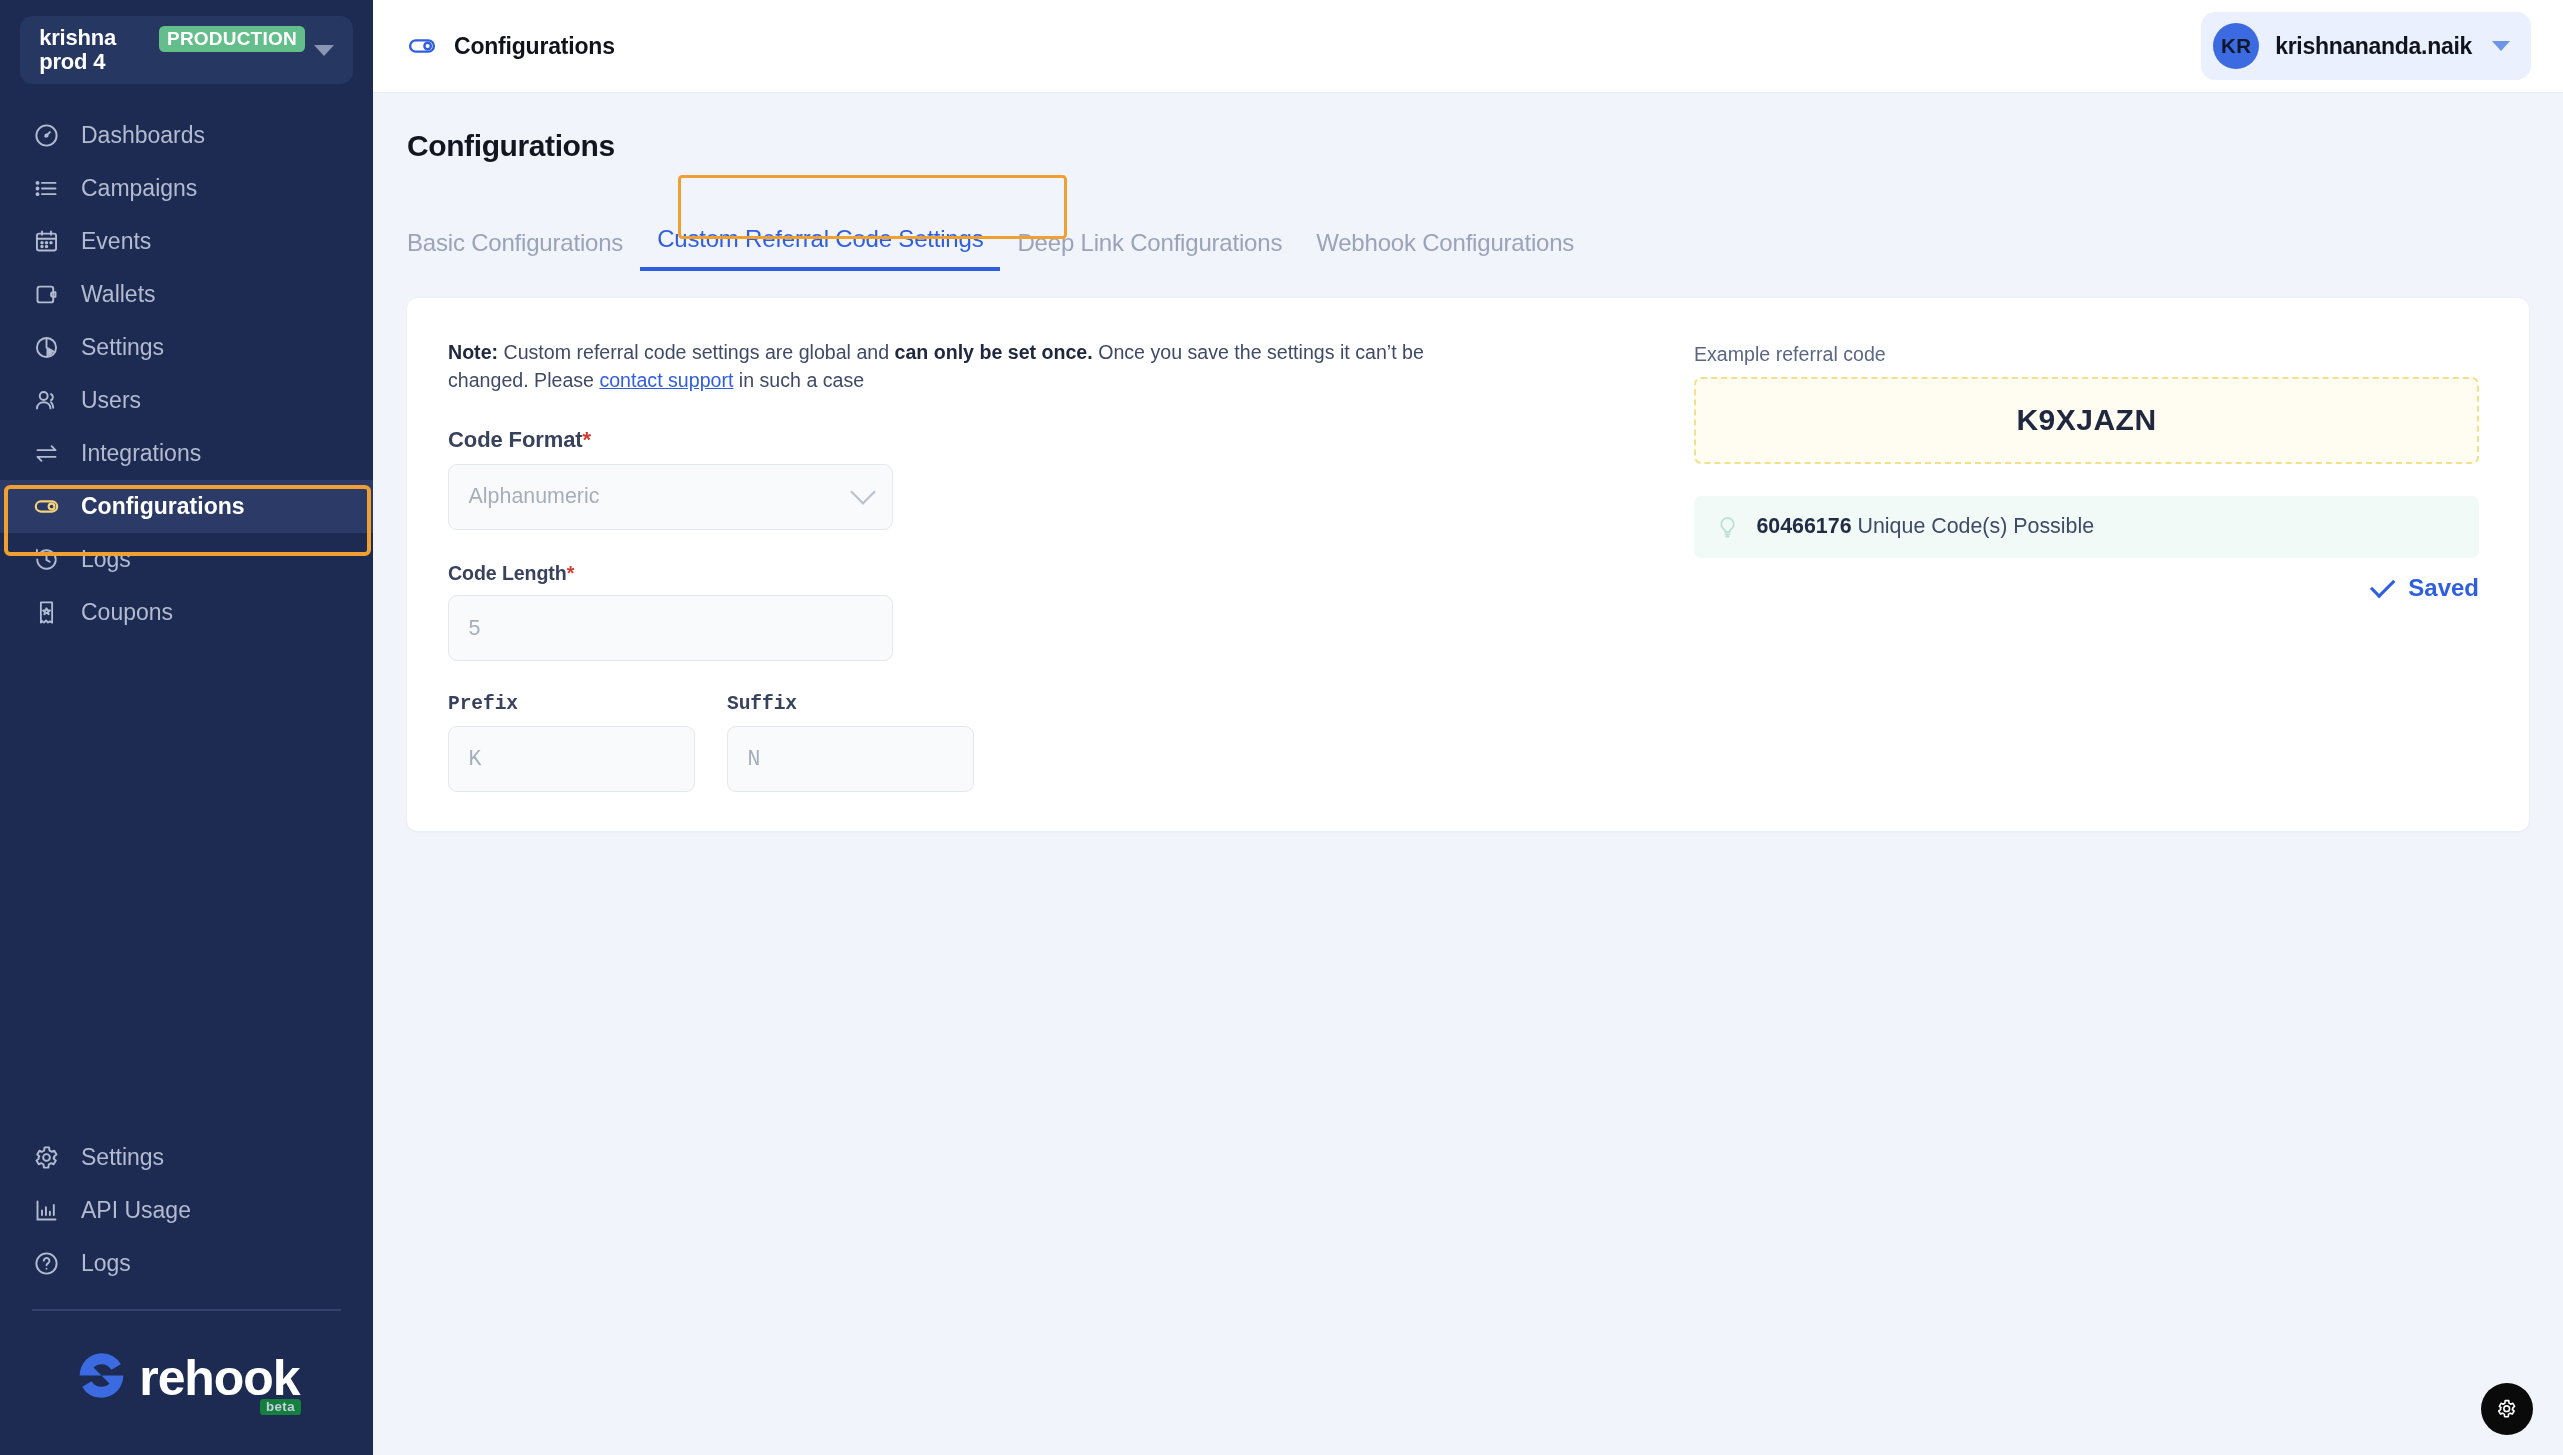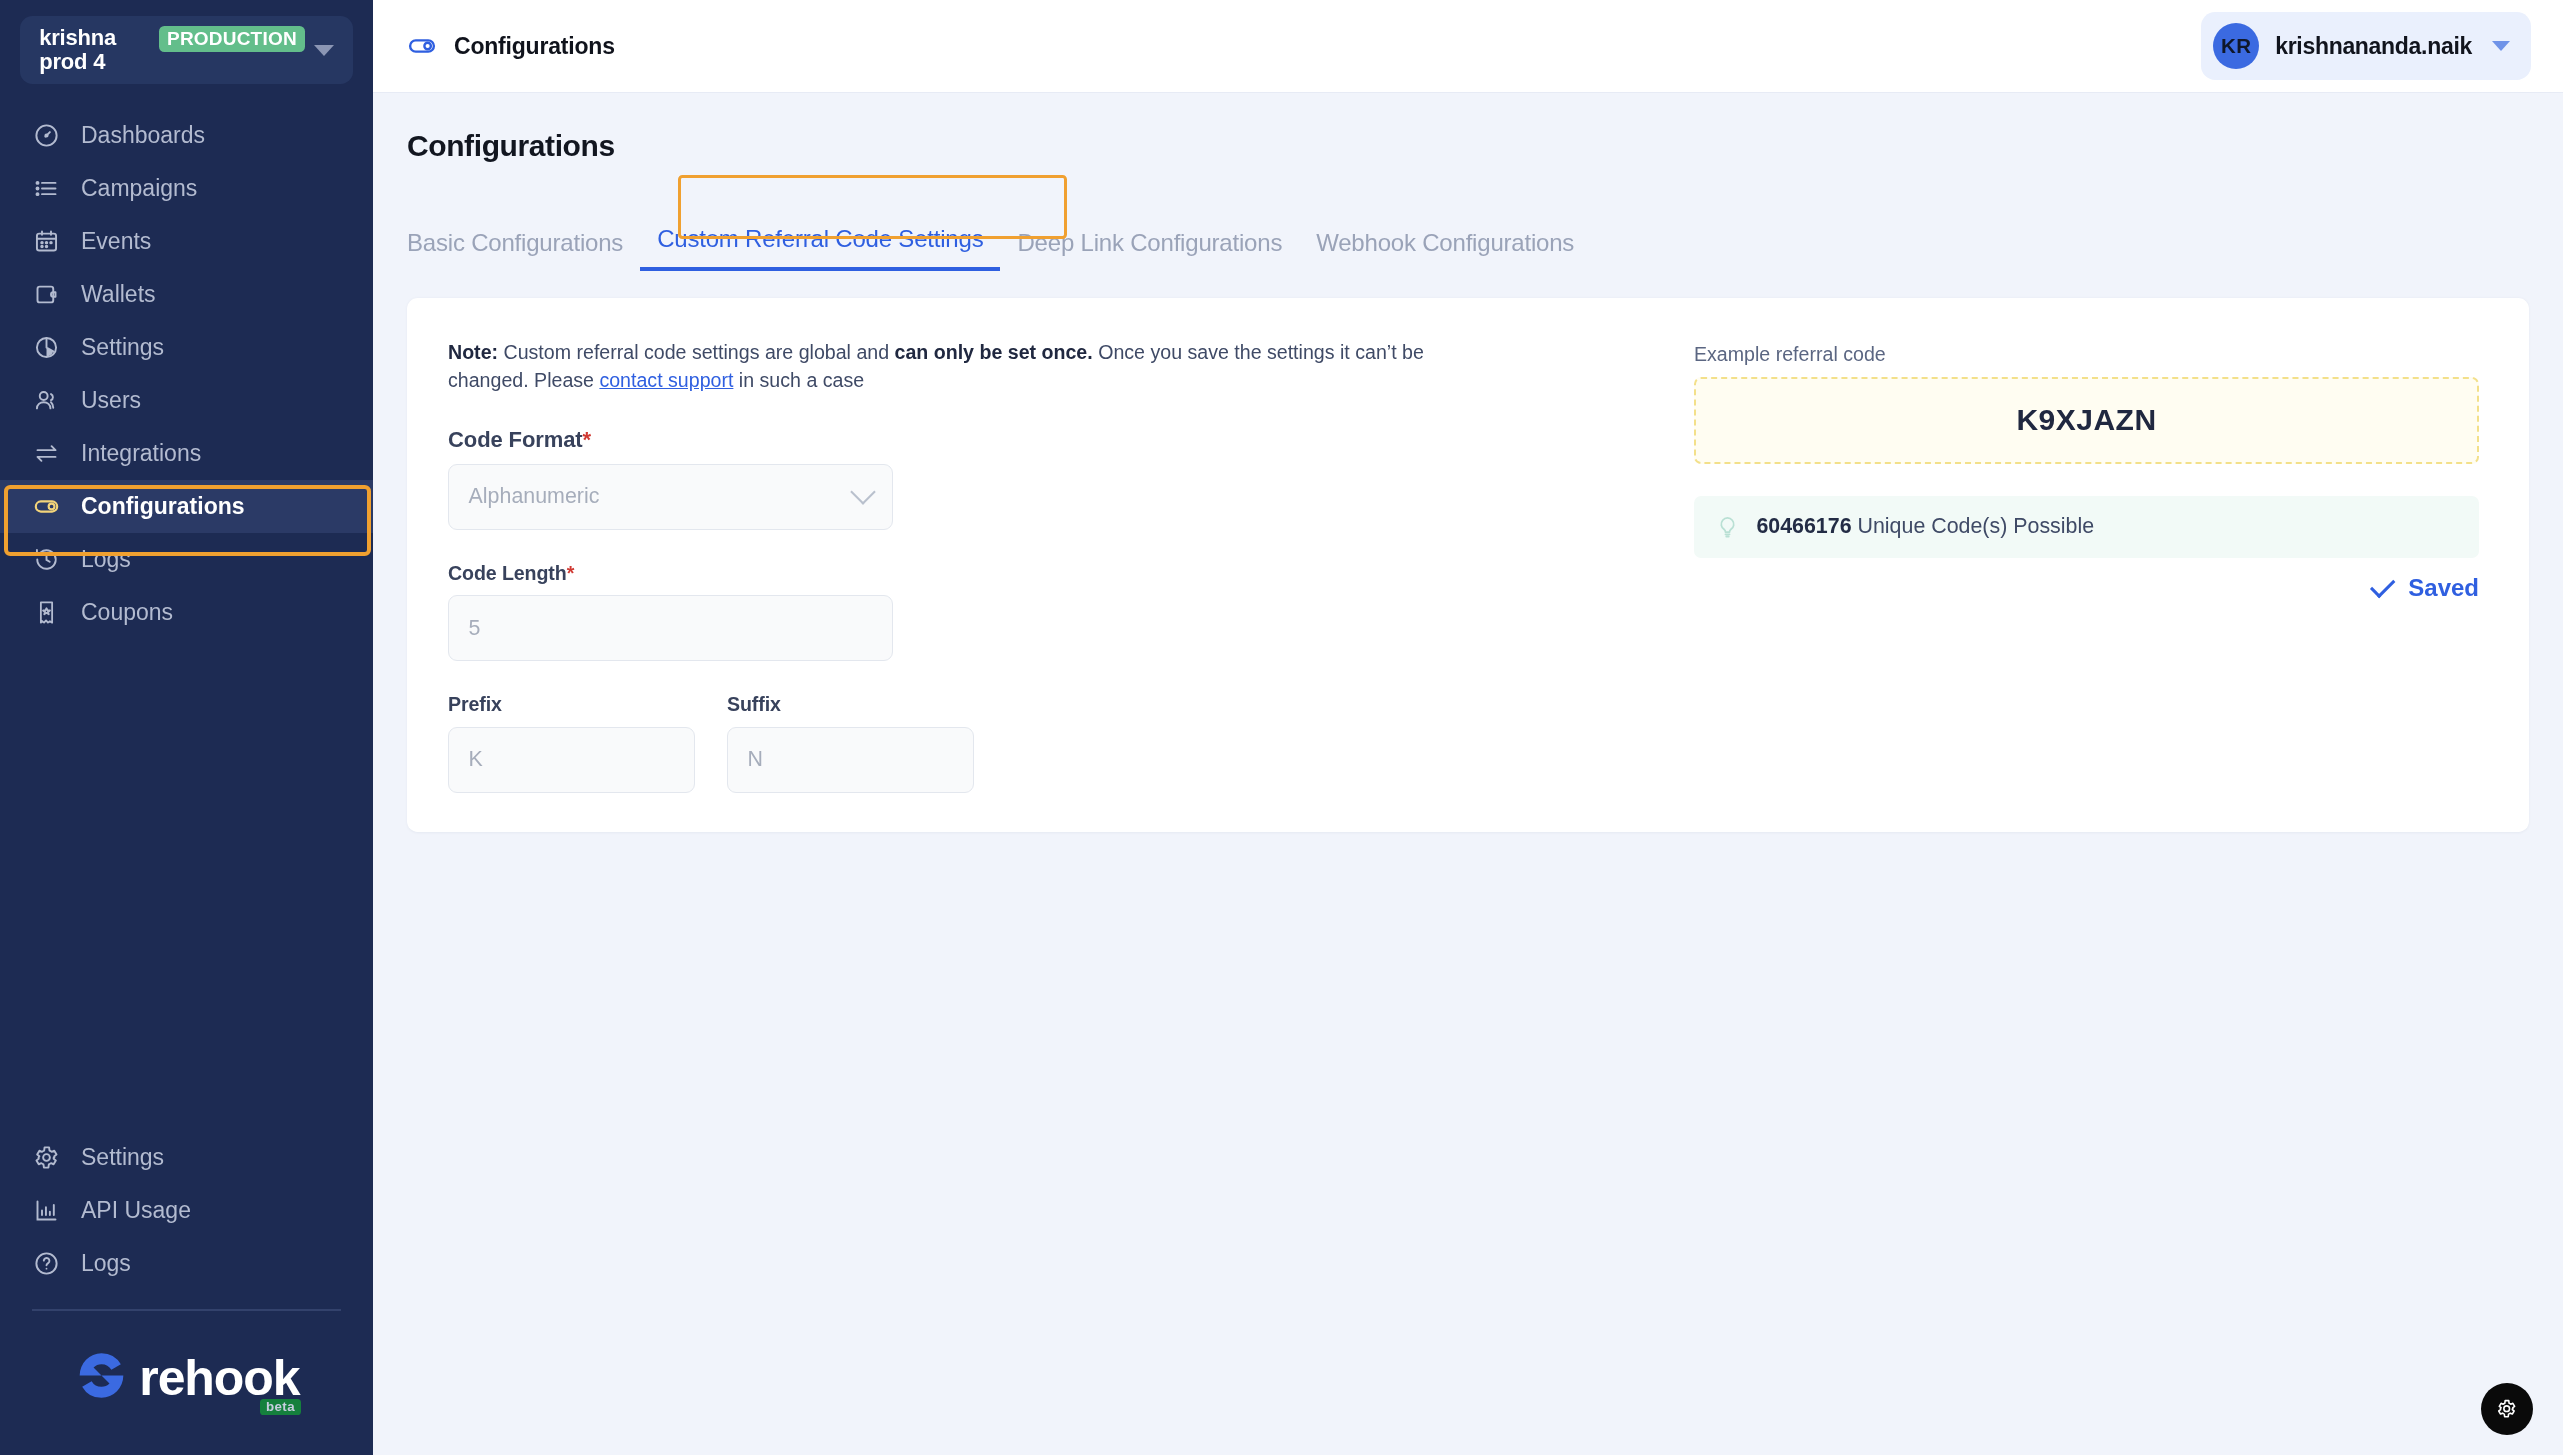--- a/index.html
+++ b/index.html
@@ -285,21 +285,21 @@
   .input-box.w-small { width: 247px; }
   .select-caret {
     margin-left: auto;
     width: 18px; height: 18px;
     border-right: 2.7px solid #b9c0cd;
     border-bottom: 2.7px solid #b9c0cd;
     transform: rotate(45deg) translate(-3.6px, -3.6px);
   }
 
   .field-block { margin-bottom: 32px; }
-  .field-row { display: flex; gap: 32px; }
+  .field-row { display: flex; gap: 32px; font-family: Liberation Mono, monospace; }
 
   .right-label {
     font-size: 19.6px;
     color: #5b6682;
     margin-bottom: 10.7px;
   }
   .example-box {
     border: 2.7px dashed #f3e08a;
     background: #fffdf2;
     border-radius: 7.1px;

